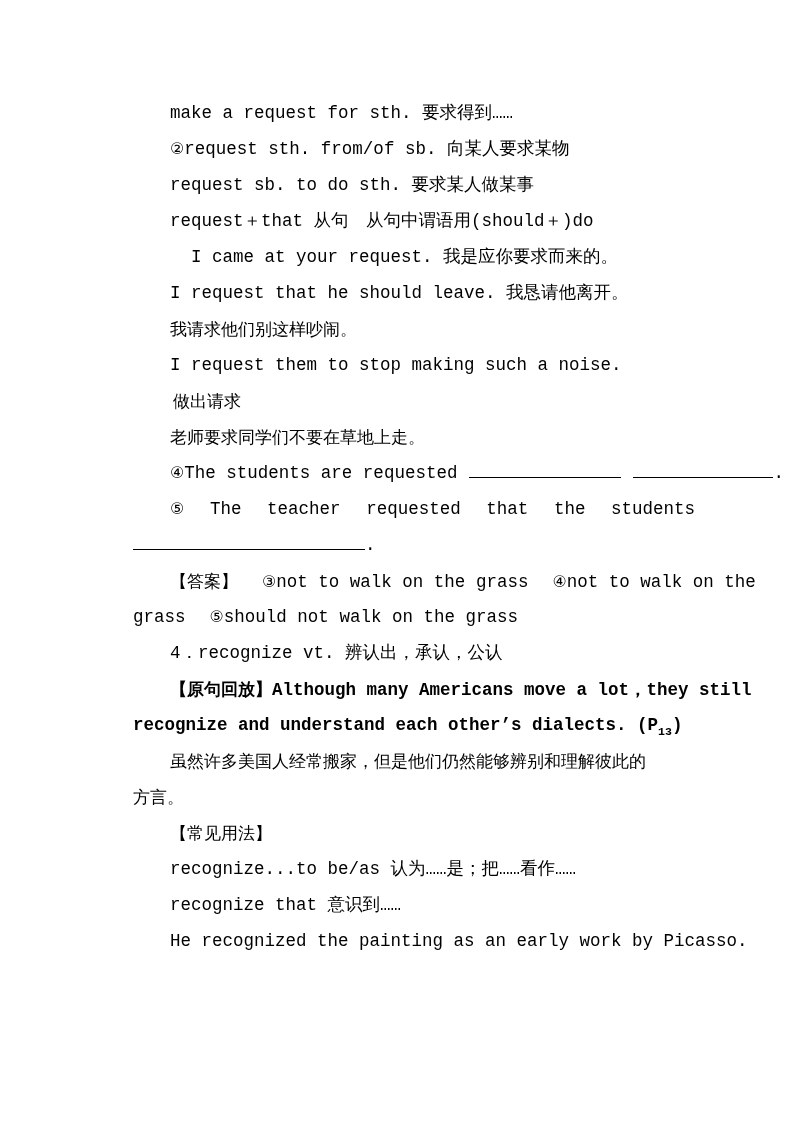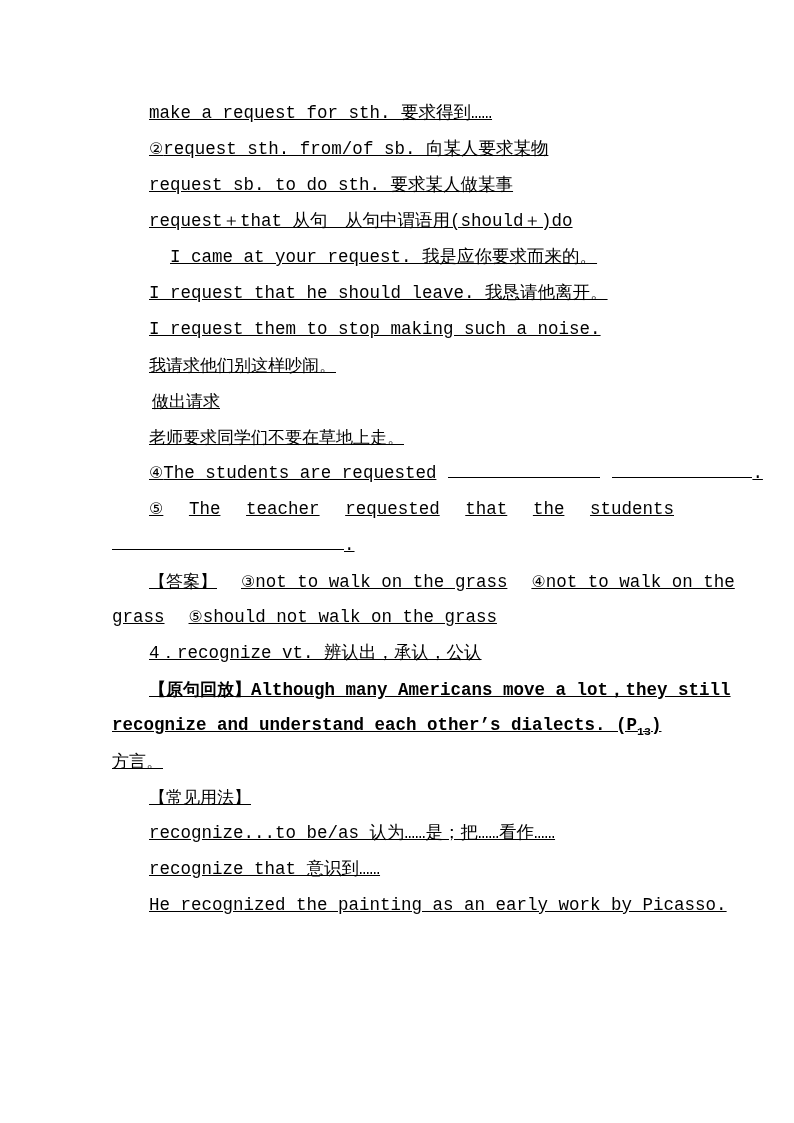--- a/index.html
+++ b/index.html
@@ -19,24 +19,23 @@
   .page {
     position: absolute;
     left: 0; top: 0;
     width: 794px;
     height: 1123px;
   }
 
   
   .content {
     position: absolute;
-    left: 112px;
+    left: 133px;
     top: 95px;
     width: 564px;
-    text-decoration: underline;
   }
 
   .line {
     height: 36px;
     line-height: 36px;
     font-size: 17.5px;
     white-space: nowrap;
     letter-spacing: 0px;
   }
 
@@ -111,23 +110,23 @@
     <div class="line ind"><span class="circ">②</span><span>request sth. from/of sb. 向某人要求某物</span></div>
 
     <div class="line ind">request sb. to do sth. 要求某人做某事</div>
 
     <div class="line ind">request＋that 从句　从句中谓语用(should＋)do</div>
 
     <div class="line ind2">I came at your request. 我是应你要求而来的。</div>
 
     <div class="line ind">I request that he should leave. 我恳请他离开。</div>
 
+    <div class="line ind cn">我请求他们别这样吵闹。</div>
+
     <div class="line ind">I request them to stop making such a noise.</div>
-
-    <div class="line ind cn">我请求他们别这样吵闹。</div>
 
     <div class="line ind-sm cn">做出请求</div>
 
     <div class="line ind cn">老师要求同学们不要在草地上走。</div>
 
 
     <div class="line ind"><span class="circ">④</span><span>The students are requested</span><span class="gap-sm"></span><span class="blank b-long"></span><span class="gap-sm"></span><span class="blank b-med"></span><span>.</span></div>
 
     <div class="justify-line">
       <span class="jw circ">⑤</span>
@@ -150,20 +149,21 @@
     <div class="line ind"><span class="cn">【答案】</span><span class="gap-md"></span><span class="circ">③</span><span>not to walk on the grass</span><span class="gap-md"></span><span class="circ">④</span><span>not to walk on the</span></div>
 
     <div class="line"><span>grass</span><span class="gap-md"></span><span class="circ">⑤</span><span>should not walk on the grass</span></div>
 
     <div class="line ind">4．recognize vt. 辨认出，承认，公认</div>
 
     <div class="bold-line ind"><span class="cn">【原句回放】</span><span>Although many Americans move a lot，they still</span></div>
 
     <div class="bold-line"><span>recognize and understand each other’s dialects. (P</span><span class="sub">13</span><span>)</span></div>
 
+    <div class="line ind cn">虽然许多美国人经常搬家，但是他们仍然能够辨别和理解彼此的</div>
 
     <div class="line cn">方言。</div>
 
     <div class="line ind cn">【常见用法】</div>
 
     <div class="line ind">recognize...to be/as 认为……是；把……看作……</div>
 
     <div class="line ind">recognize that 意识到……</div>
 
     <div class="line ind">He recognized the painting as an early work by Picasso.</div>

